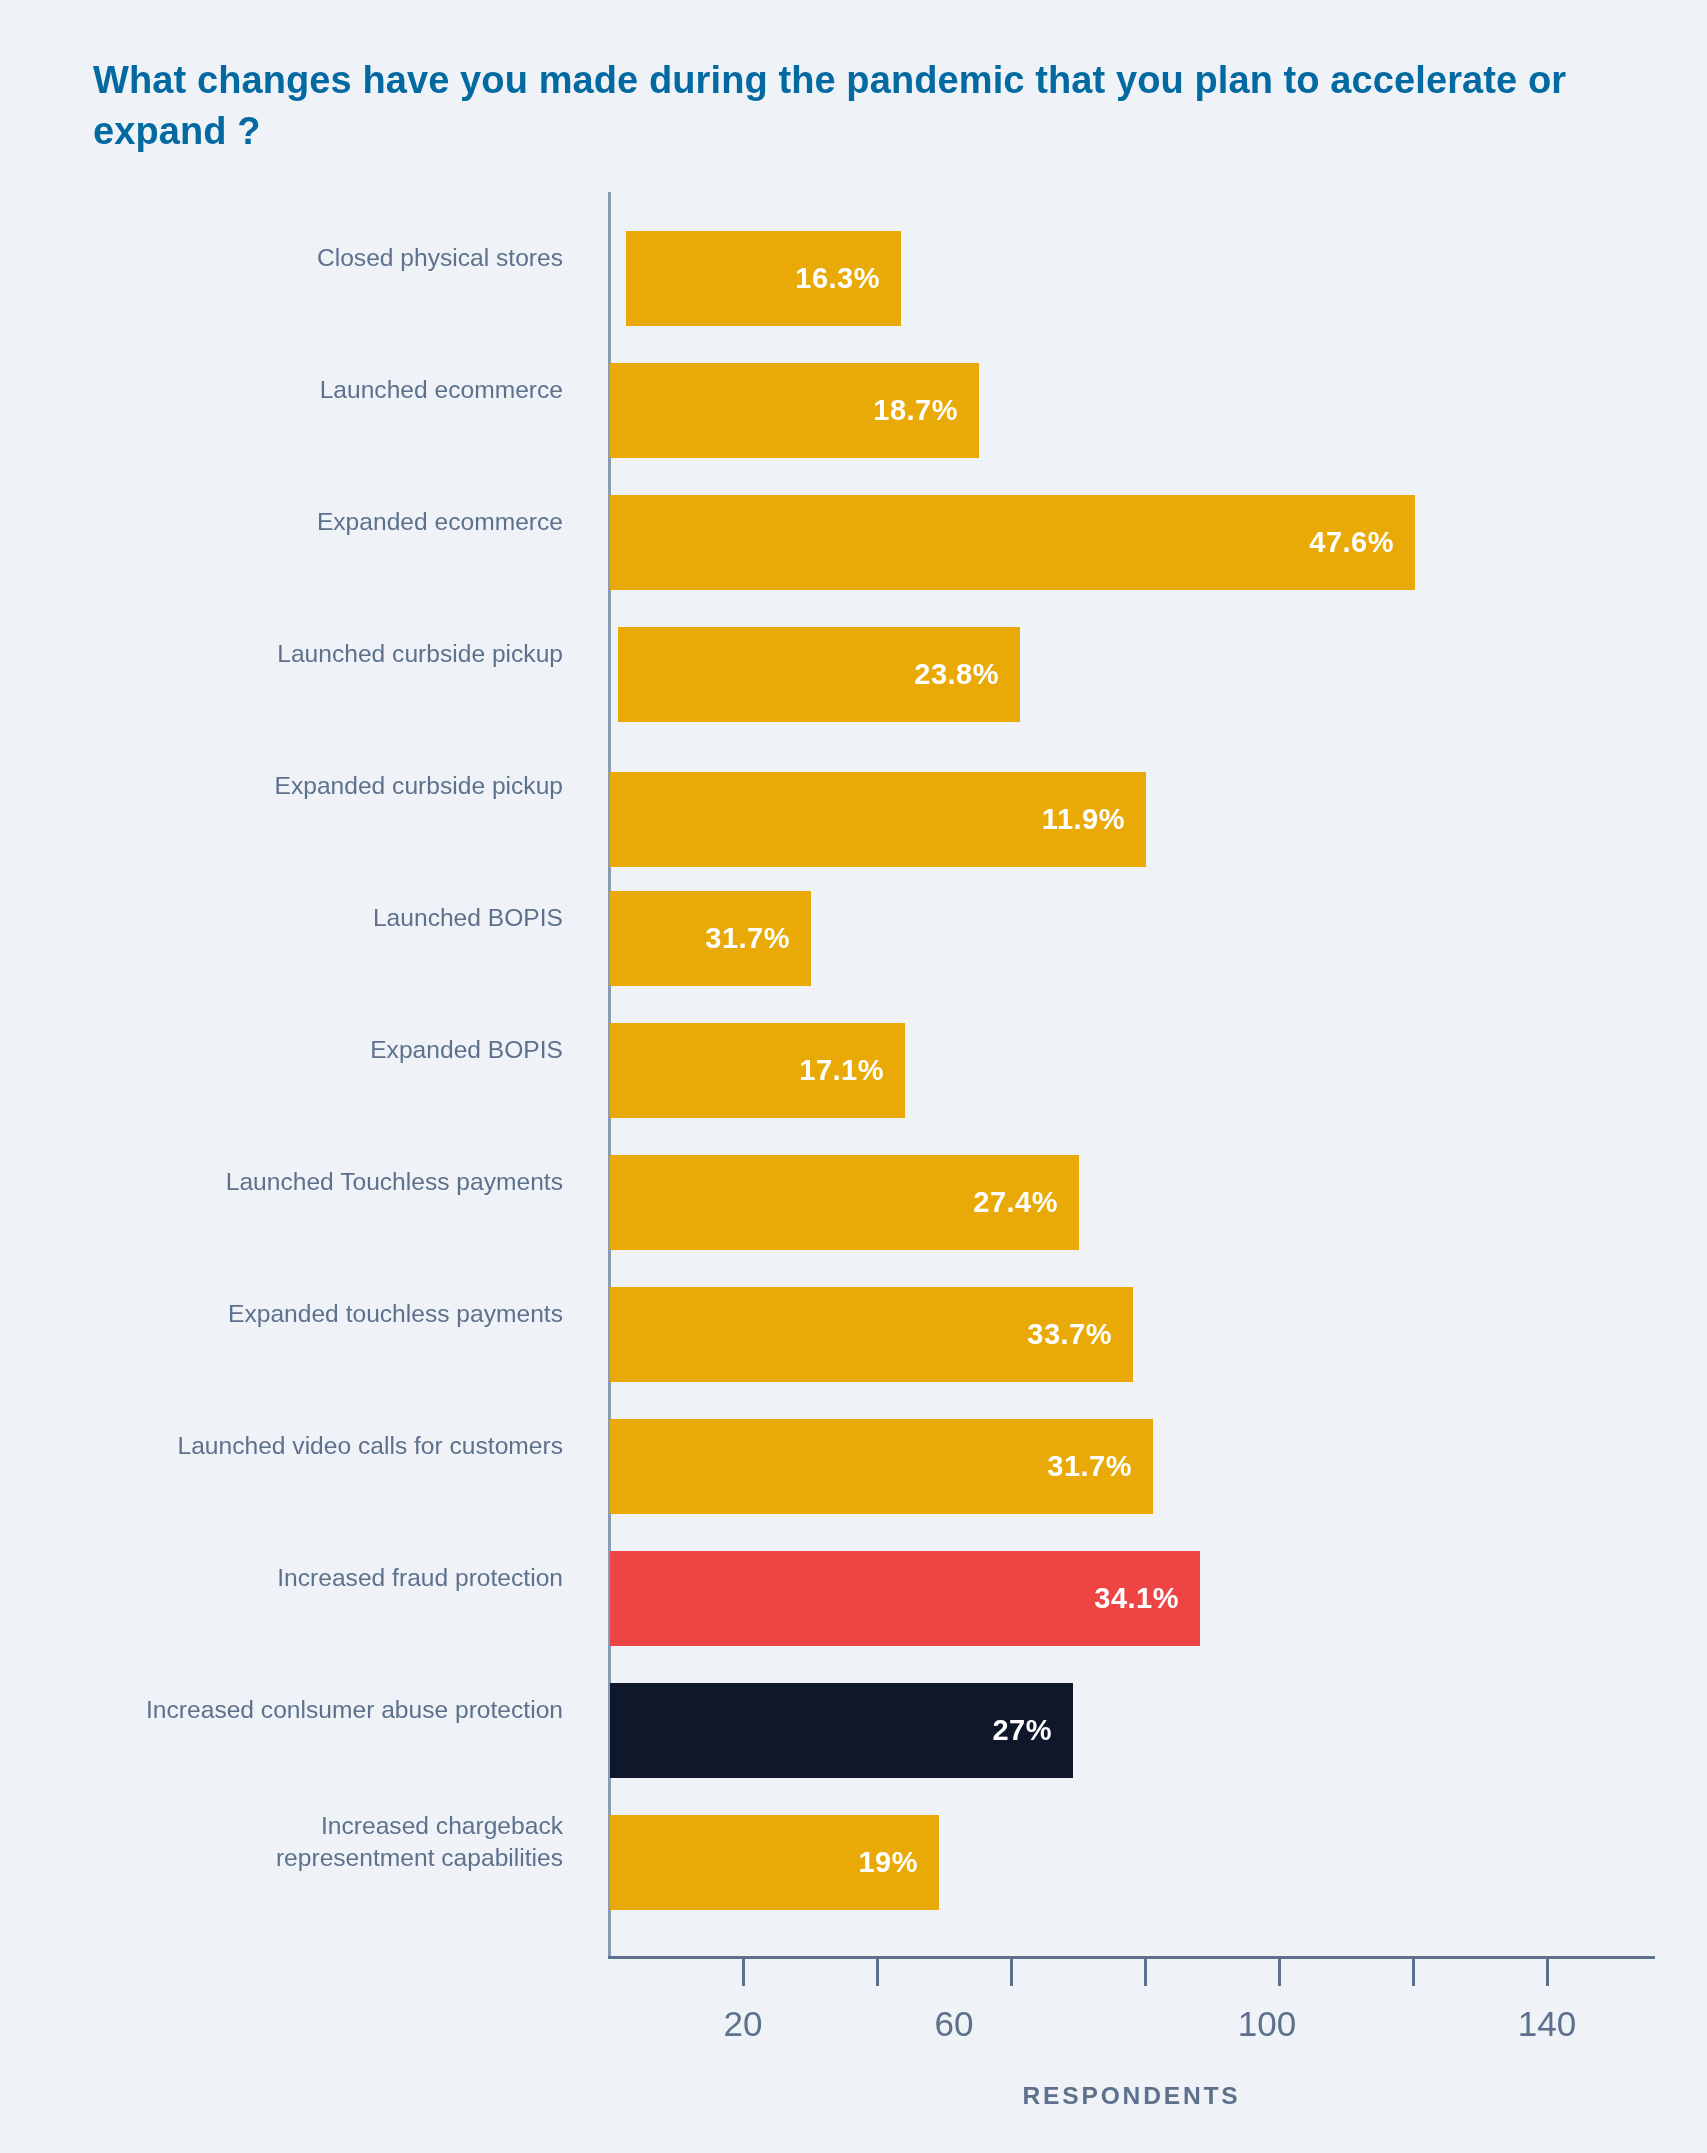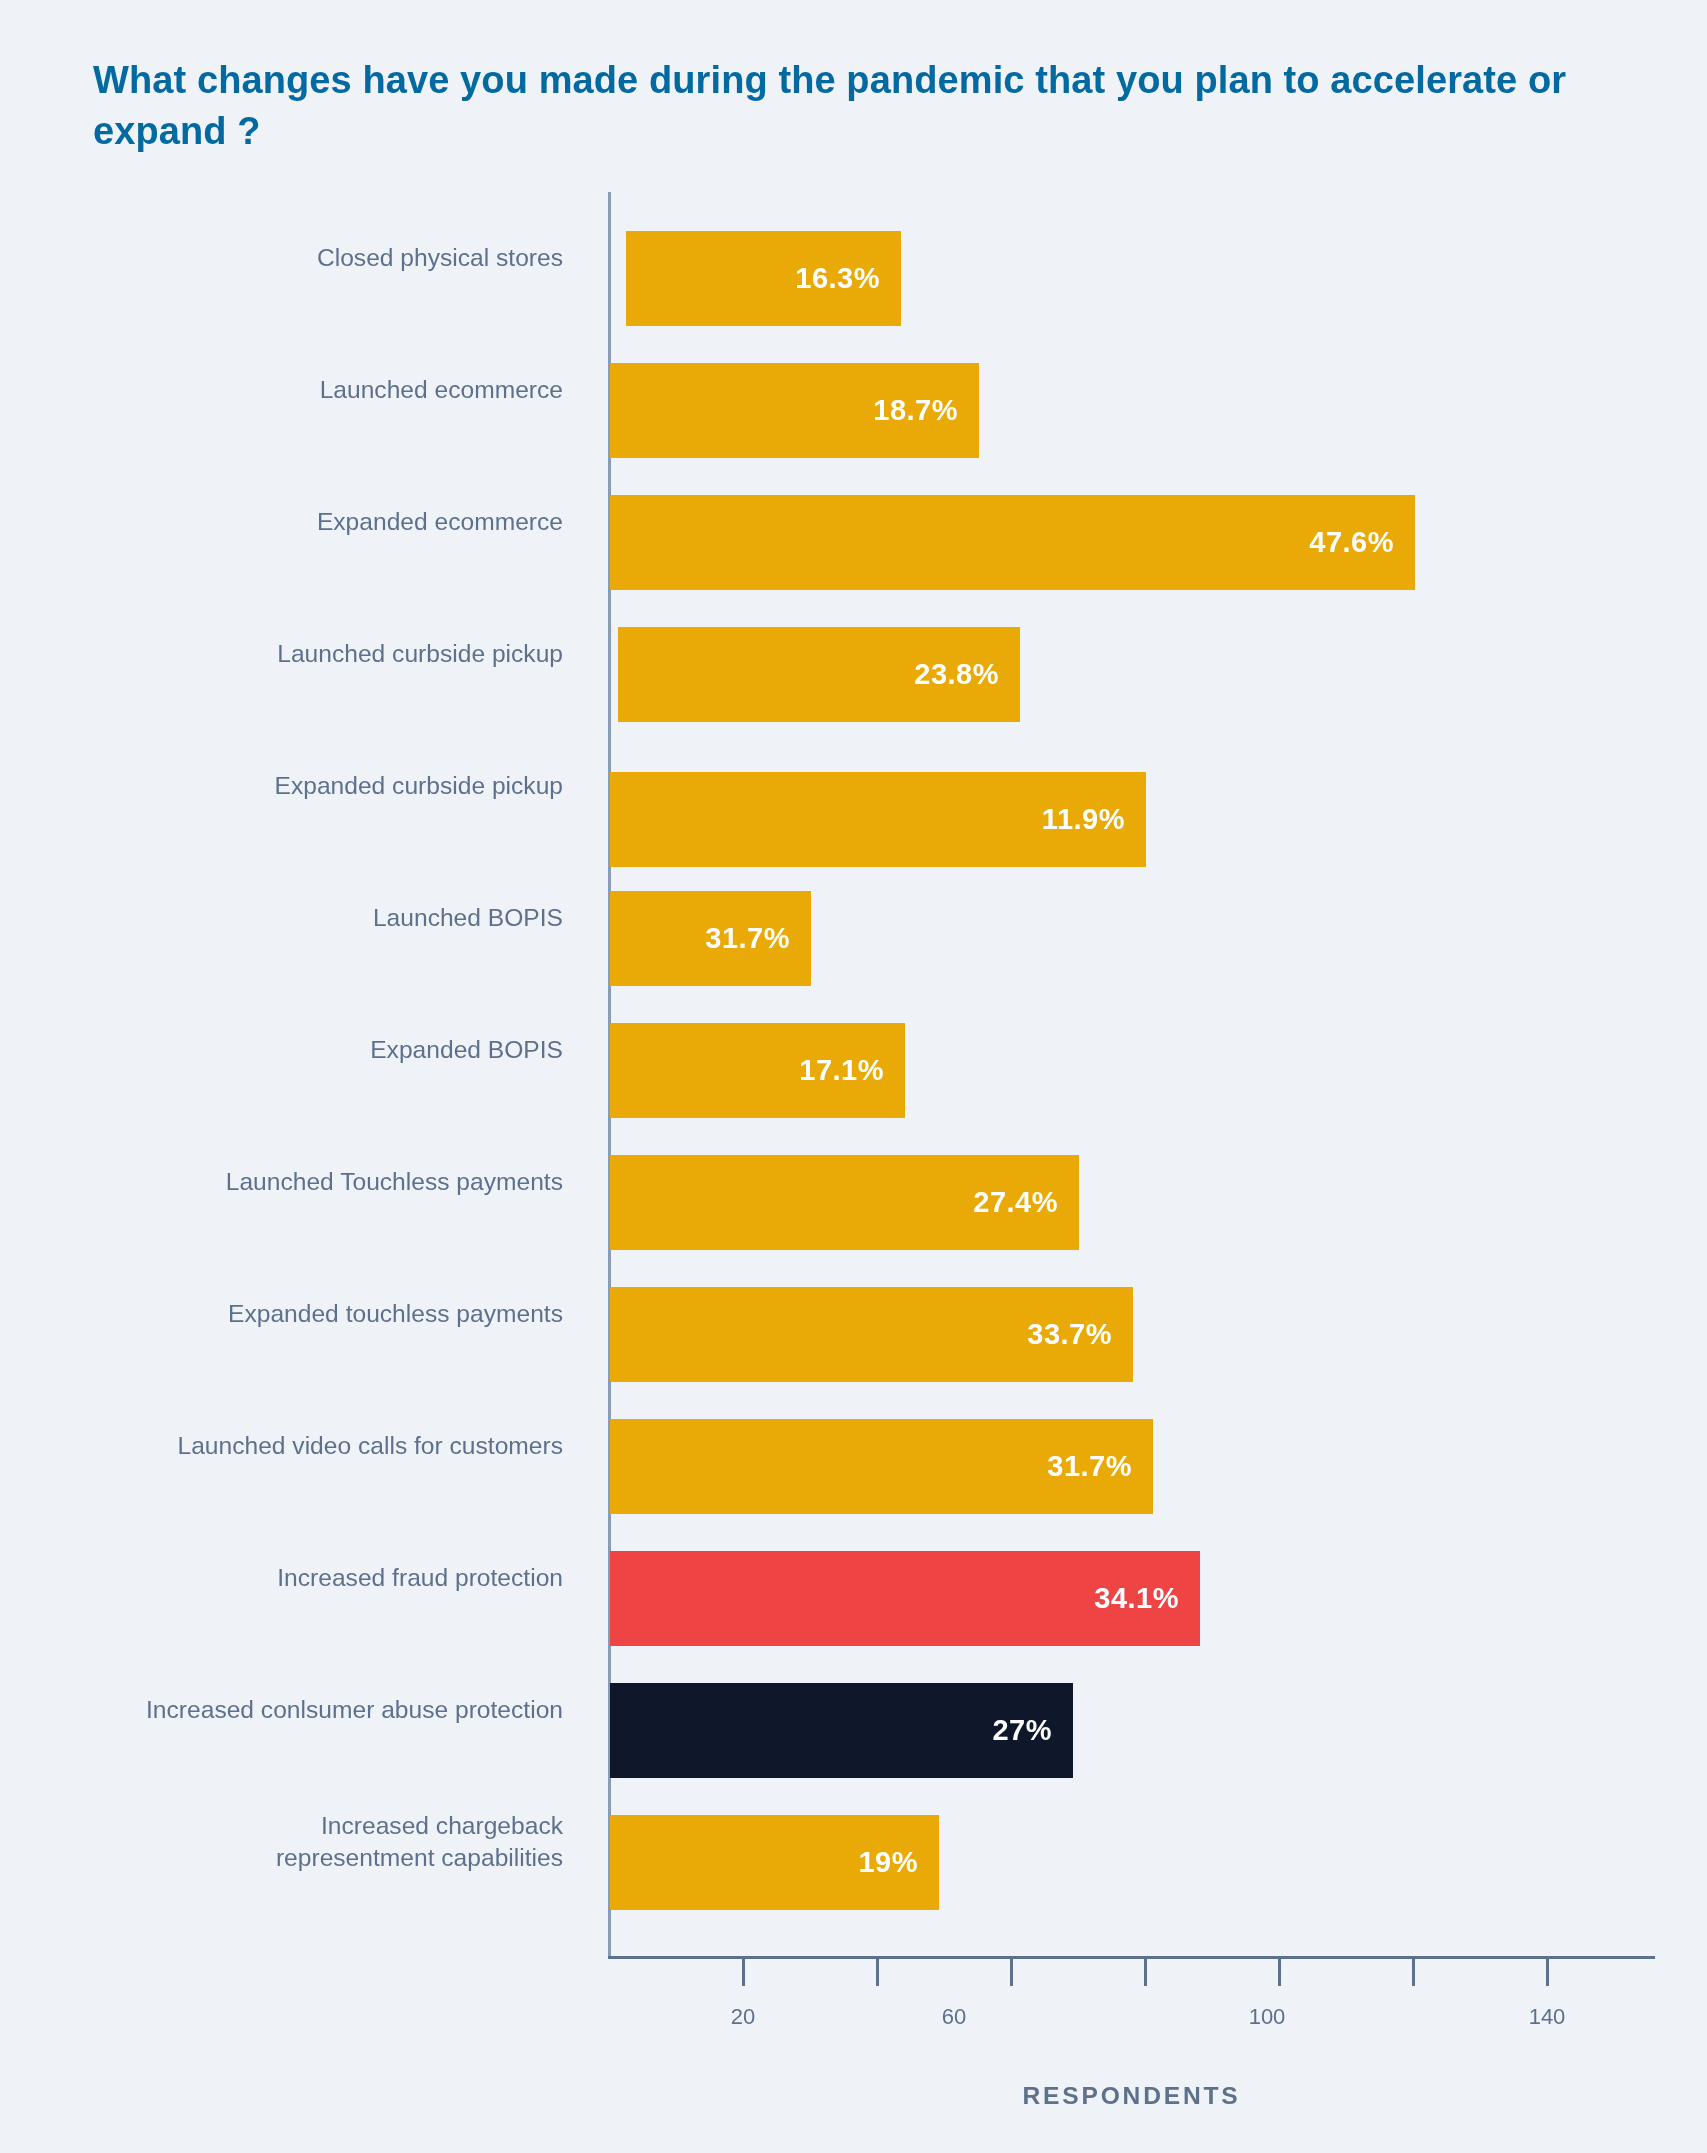--- a/index.html
+++ b/index.html
@@ -120,21 +120,21 @@
     position: absolute;
     left: 0;
     top: 2004px;
     width: 1707px;
     height: 38px;
   }
   .tick-label {
     position: absolute;
     top: 0;
     transform: translateX(-50%);
-    font-size: 22px;
+    font-size: 35px;
     color: #5d718d;
     white-space: nowrap;
   }
 
   .axis-title {
     position: absolute;
     left: 608px;
     top: 2082px;
     width: 1047px;
     text-align: center;

